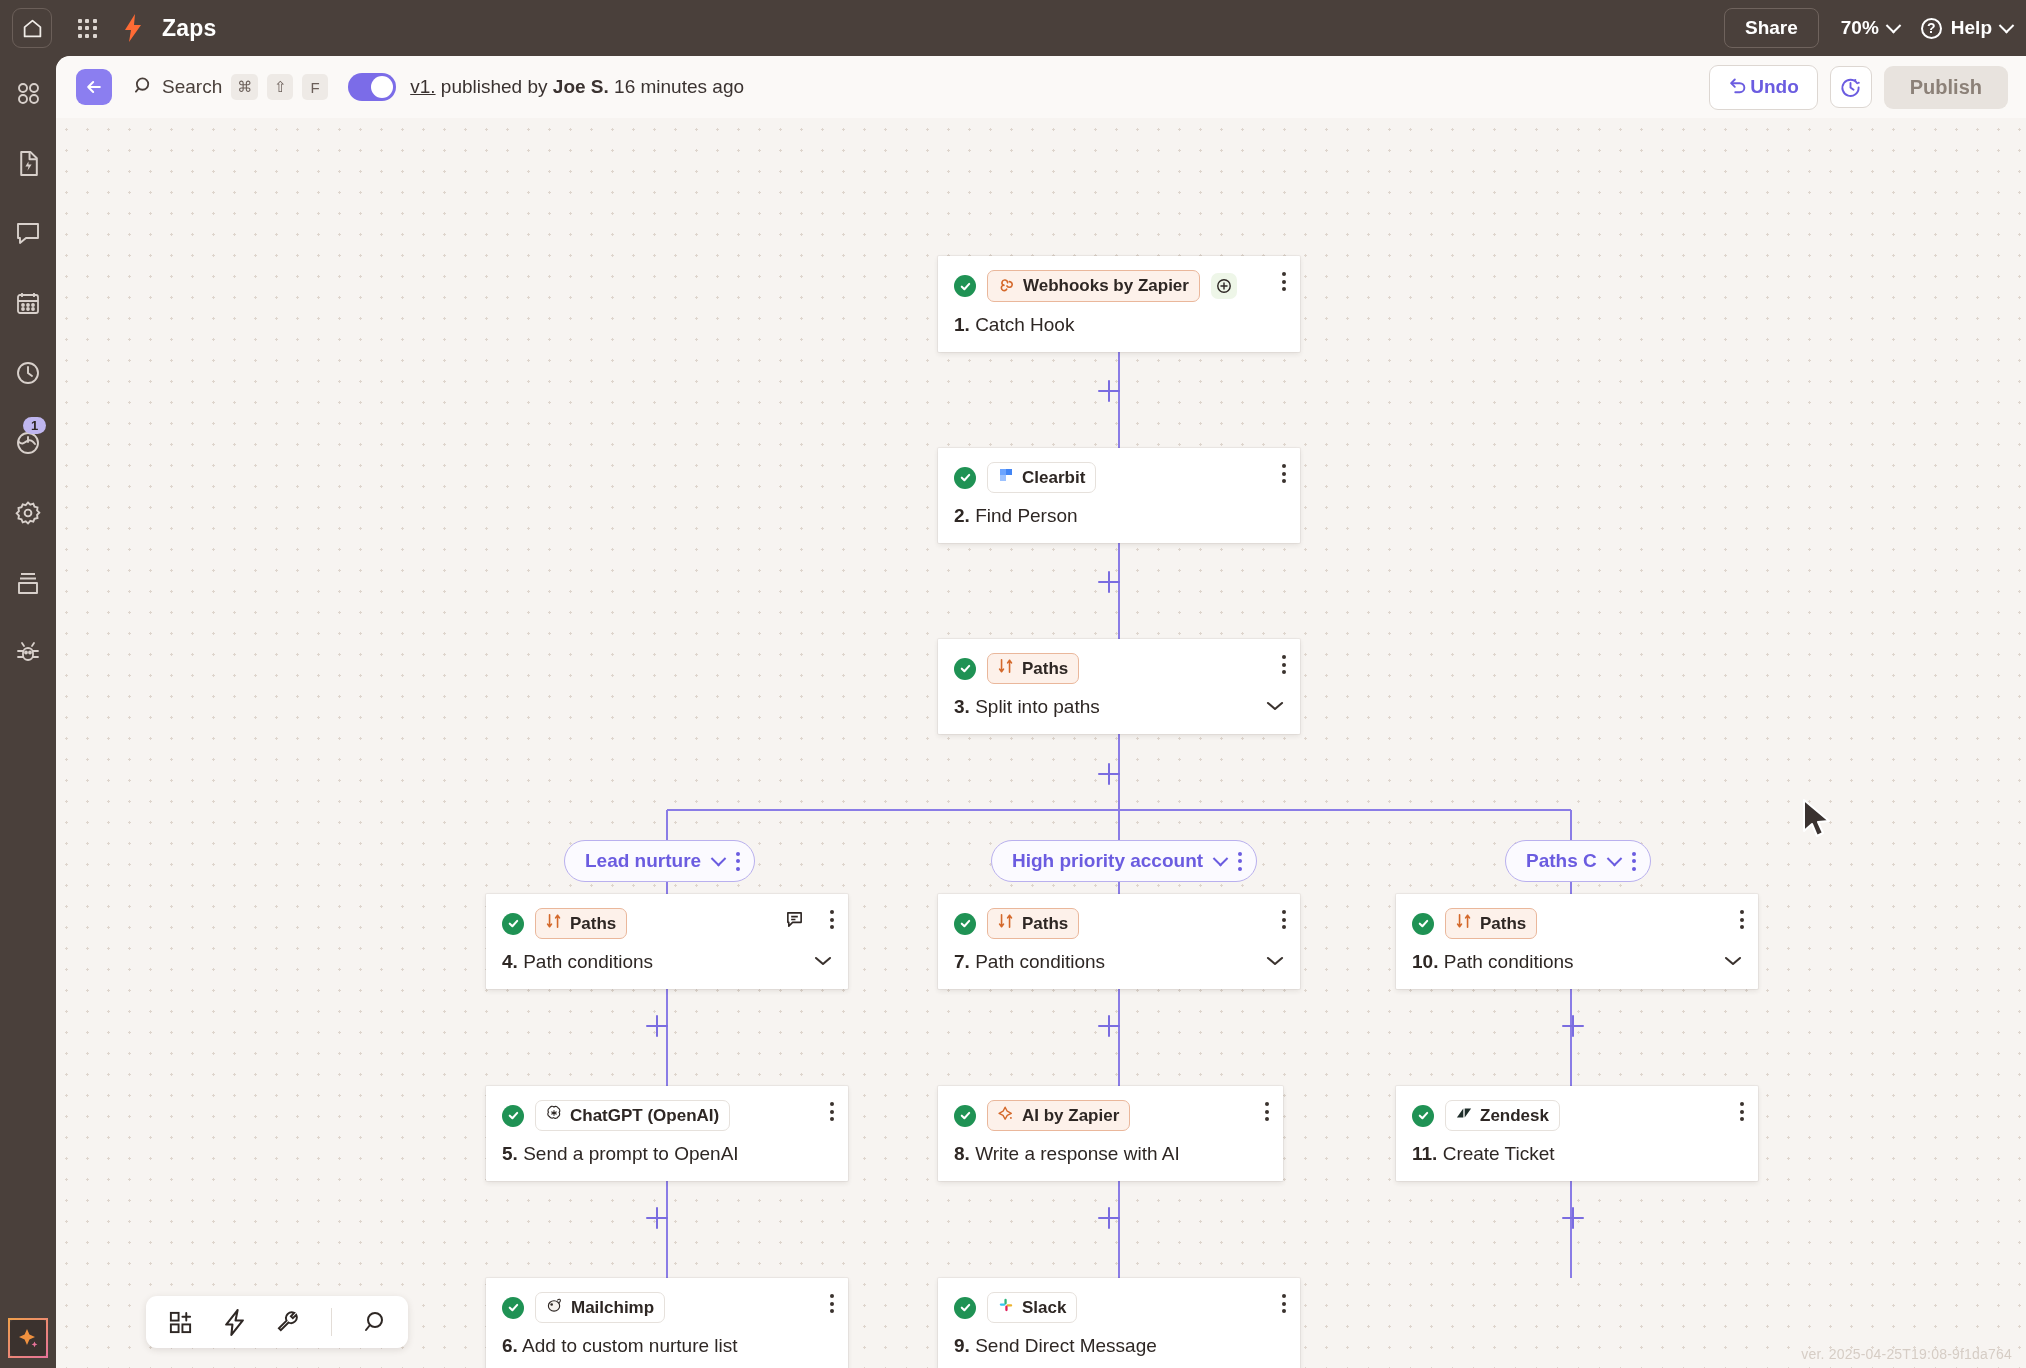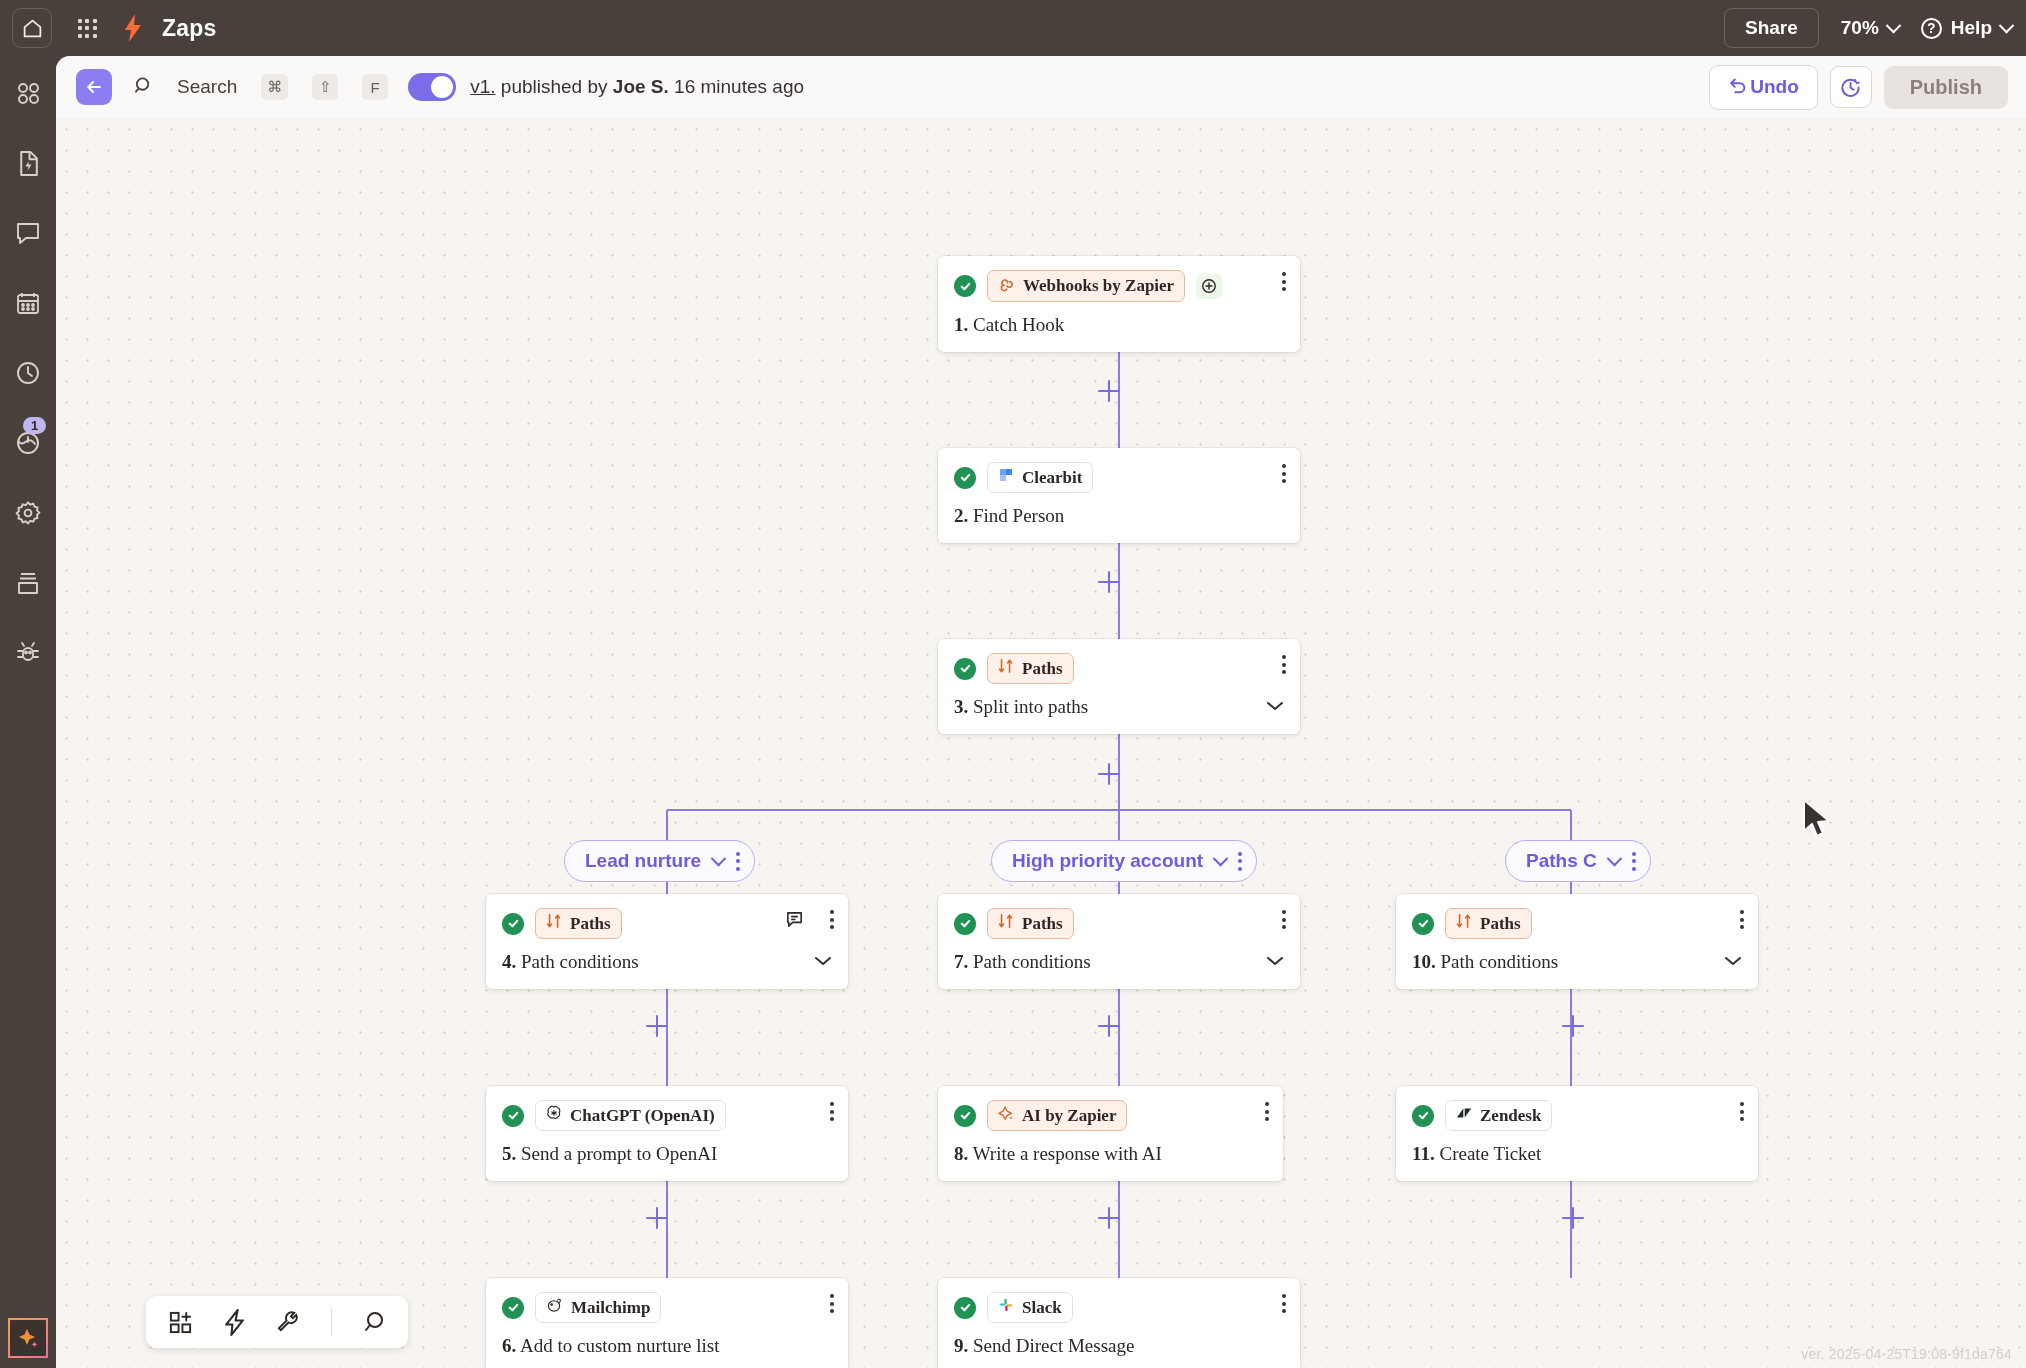--- a/index.html
+++ b/index.html
@@ -101,21 +101,21 @@
     background: #fbf9f7;
     display: flex; align-items: center;
     border-top-left-radius: 14px;
     z-index: 12;
   }
   .back-btn {
     margin-left: 20px; width: 36px; height: 36px; border-radius: 9px;
     background: #8b7ef0; display: flex; align-items: center; justify-content: center;
     cursor: pointer; flex: none;
   }
-  .search-box { display: flex; align-items: center; gap: 24px; margin-left: 22px; cursor: pointer; }
+  .search-box { display: flex; align-items: center; gap: 9px; margin-left: 22px; cursor: pointer; }
   .search-label { font-size: 19px; color: #4a403b; }
   .kbd {
     background: #eeeae6; border-radius: 5px; min-width: 26px; height: 26px;
     display: flex; align-items: center; justify-content: center;
     font-size: 15px; color: #6b5f59; padding: 0 6px;
   }
   .toggle {
     margin-left: 20px; width: 48px; height: 28px; border-radius: 14px;
     background: #7b6ce8; position: relative; cursor: pointer; flex: none;
   }
@@ -139,25 +139,24 @@
     padding: 10px 26px; font-size: 20px; font-weight: bold; cursor: pointer;
   }
 
   
   #flow { position: absolute; left: 0; top: 62px; width: 1970px; height: 1250px; }
   svg.edges { position: absolute; left: 0; top: 0; width: 1970px; height: 1250px; pointer-events: none; }
 
   .node {
     position: absolute;
     background: #fff;
-    border-radius: 6px;
+    border-radius: 1px;
     box-shadow: 0 2px 5px rgba(60,45,35,.10), 0 0 0 1px rgba(60,45,35,.05);
     padding: 14px 0 16px 16px;
     cursor: pointer;
-    font-family: Liberation Serif, serif;
   }
   .node-head { display: flex; align-items: center; gap: 11px; }
   .check {
     width: 22px; height: 22px; border-radius: 50%; background: #1f9254;
     display: flex; align-items: center; justify-content: center; flex: none;
   }
   .check svg { display: block; }
   .app-chip {
     display: inline-flex; align-items: center; gap: 8px;
     border-radius: 7px; padding: 4px 10px;

